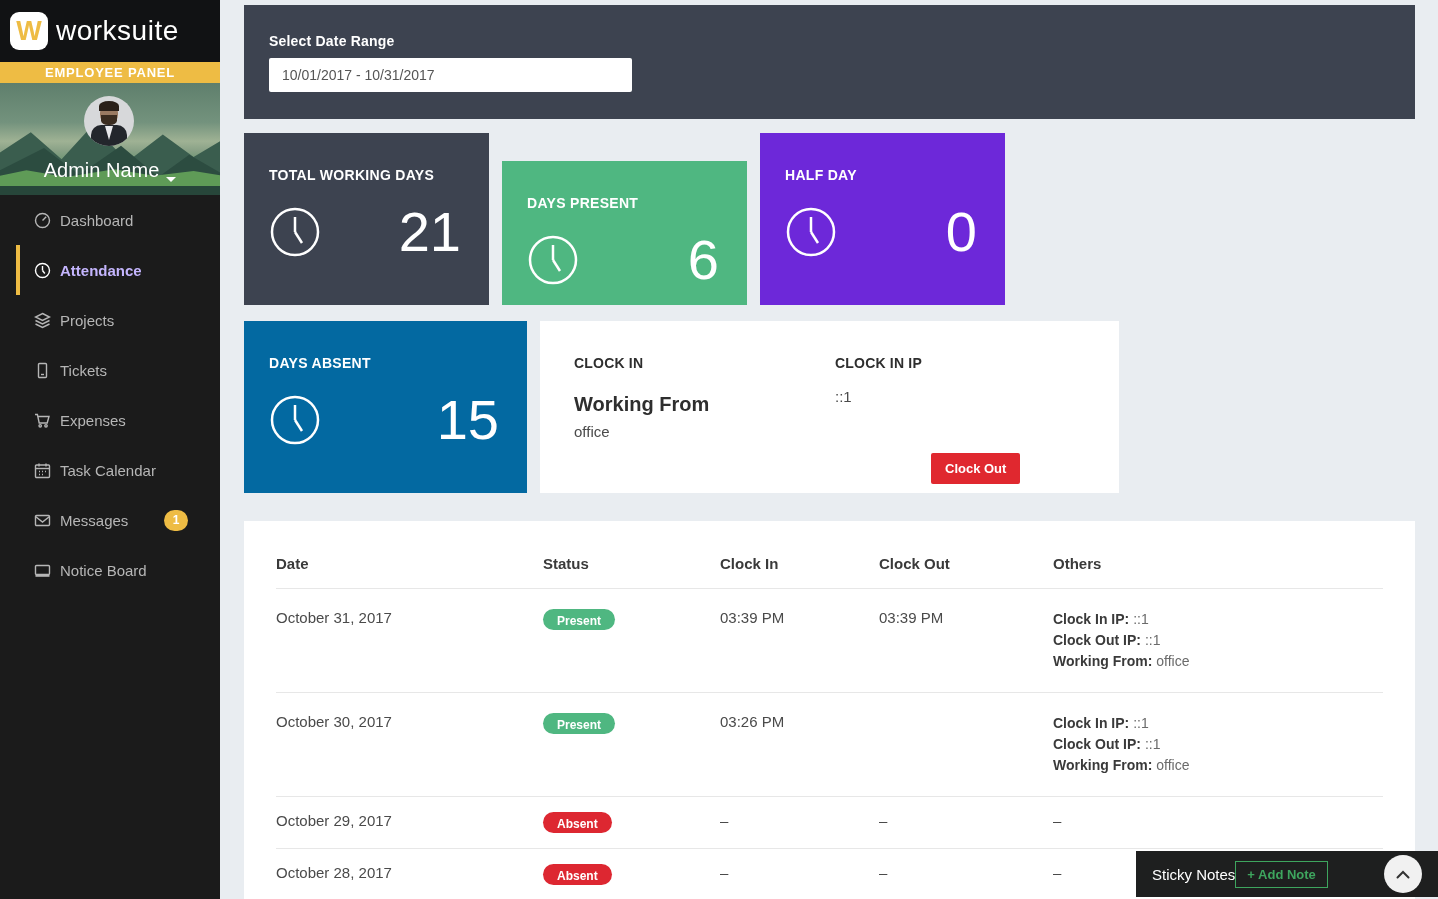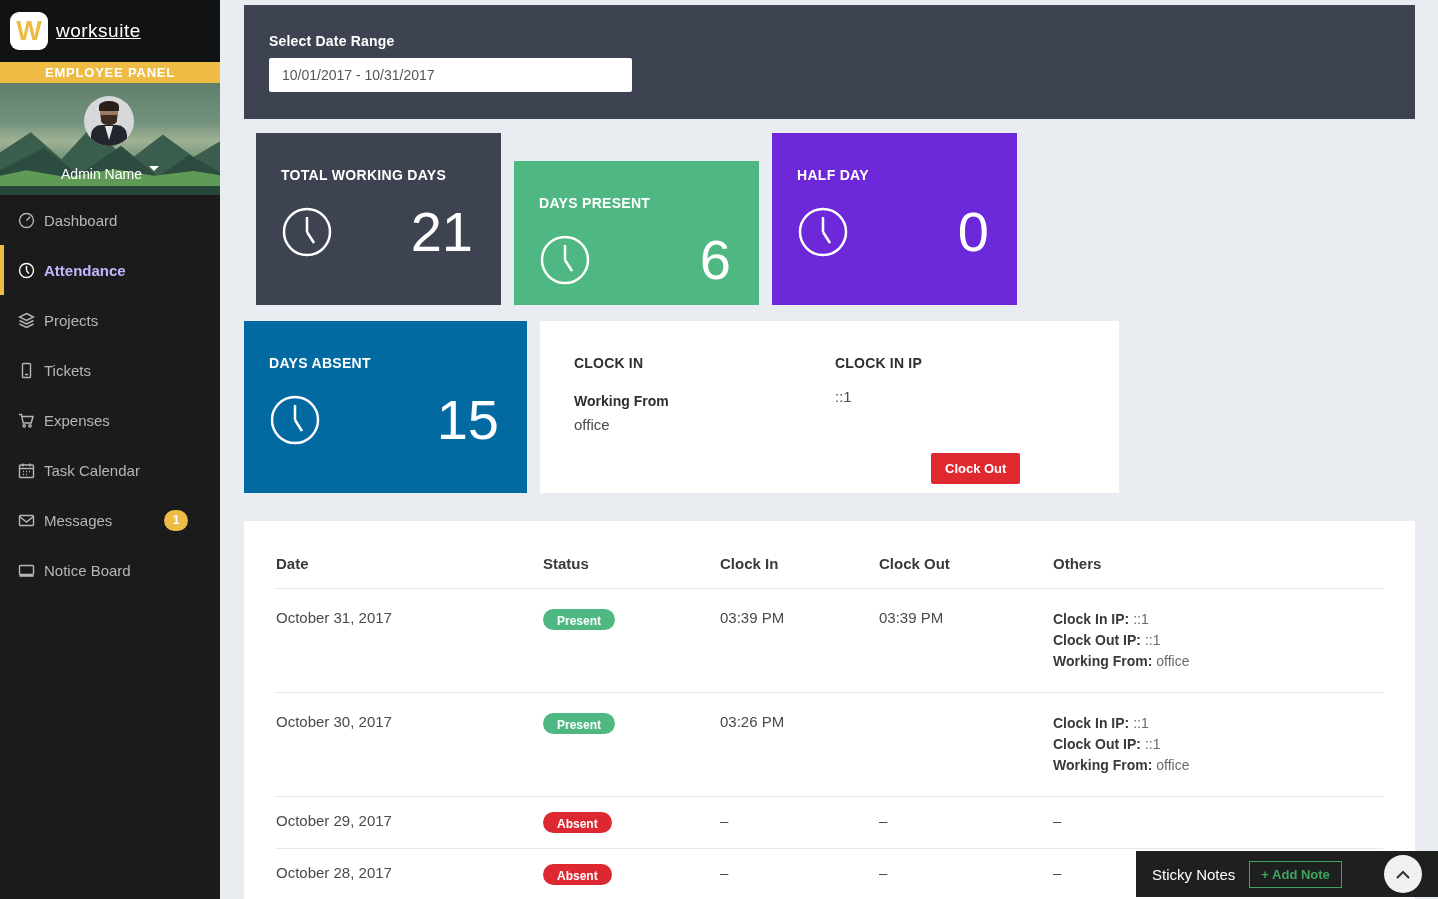--- a/index.html
+++ b/index.html
@@ -4,96 +4,96 @@
 <style>
   * { margin:0; padding:0; box-sizing:border-box; }
   html,body { width:1438px; height:899px; overflow:hidden; }
   body { font-family:"Liberation Sans", sans-serif; background:#e9edf1; position:relative; }
 
   
   .sidebar { position:absolute; left:0; top:0; width:220px; height:899px; background:#1b1b1b; z-index:5; }
   .logo-bar { height:62px; background:#111214; display:flex; align-items:center; padding-left:10px; gap:8px; }
   .logo-mark { width:38px; height:38px; background:#fff; border-radius:9px; display:flex; align-items:center; justify-content:center;
                color:#eebc44; font-size:27px; font-weight:bold; }
-  .logo-text { color:#fff; font-size:19px; letter-spacing:.5px;text-decoration:underline; }
+  .logo-text { color:#fff; font-size:28px; letter-spacing:.5px; }
   .panel-band { height:21px; background:#eebc44; color:#fff; font-size:13px; font-weight:bold; letter-spacing:.8px;
                 display:flex; align-items:center; justify-content:center; }
   .profile { position:relative; height:112px; overflow:hidden;
              background:linear-gradient(180deg,#5f7f6c 0%,#73927d 35%,#9fb294 52%,#8aa287 60%,#6c9472 70%); }
   .mtn-back { position:absolute; left:0; right:0; top:0; bottom:0; background:#3a5d4e;
               clip-path:polygon(0 100%,0 62%,14% 44%,28% 68%,42% 38%,58% 70%,74% 46%,88% 66%,100% 52%,100% 100%); }
   .mtn-front { position:absolute; left:0; right:0; top:0; bottom:0; background:#2c4c40;
                clip-path:polygon(0 100%,0 78%,20% 58%,36% 82%,55% 56%,72% 84%,86% 64%,100% 80%,100% 100%); }
   .grass { position:absolute; left:0; right:0; bottom:6px; height:22px; background:#5f9b57;
            clip-path:polygon(0 40%,12% 15%,30% 45%,52% 10%,70% 40%,88% 18%,100% 38%,100% 100%,0 100%); }
   .grass-dark { position:absolute; left:0; right:0; bottom:0; height:9px; background:#27463a; }
   .avatar { position:absolute; left:84px; top:13px; width:50px; height:50px; border-radius:50%; overflow:hidden; background:#d7d8da; }
   .avatar .head { position:absolute; left:16px; top:8px; width:18px; height:20px; border-radius:45%; background:#9a7a62; }
   .avatar .hair { position:absolute; left:15px; top:5px; width:20px; height:10px; border-radius:50% 50% 0 0; background:#2a2019; }
   .avatar .beard { position:absolute; left:17px; top:19px; width:16px; height:10px; border-radius:0 0 45% 45%; background:#3a2c20; }
   .avatar .body { position:absolute; left:7px; top:29px; width:36px; height:24px; border-radius:10px 10px 0 0; background:#23262c; }
   .avatar .shirt { position:absolute; left:21px; top:30px; width:8px; height:14px; background:#e9e9ec;
                    clip-path:polygon(0 0,100% 0,50% 100%); }
-  .profile-name { position:absolute; left:0; right:0; bottom:13px; display:flex; align-items:flex-start; justify-content:center;
-                  gap:7px; color:#fff; font-size:14px; cursor:pointer; z-index:3; }
+  .profile-name { position:absolute; left:0; right:0; bottom:13px; display:flex; align-items:flex-end; justify-content:center;
+                  gap:7px; color:#fff; font-size:20px; cursor:pointer; z-index:3; }
   .caret-down { width:0; height:0; border-left:5px solid transparent; border-right:5px solid transparent; border-top:5px solid #fff; }
 
-  .menu { padding-top:0; }
+  .menu { padding-top:0;margin-left:16px; }
   .menu-item { height:50px; display:flex; align-items:center; padding-left:18px; gap:9px; color:#b6b6b6; font-size:15px; cursor:pointer; }
   .menu-item svg { stroke:#b6b6b6; }
   .menu-item.active { color:#c4b5fd; font-weight:bold; border-left:4px solid #eebc44; padding-left:14px; }
   .menu-item.active svg { stroke:#fff; }
   .menu-badge { margin-left:auto; margin-right:32px; min-width:24px; height:21px; border-radius:11px; background:#eebc44;
                 color:#fff; font-size:12px; font-weight:bold; display:flex; align-items:center; justify-content:center; }
 
   
   .main { position:absolute; left:220px; top:0; width:1218px; height:899px; }
   .filter-panel { position:absolute; left:24px; top:5px; width:1171px; height:114px; background:#3d4350; padding:28px 25px; }
   .filter-label { color:#fff; font-size:14px; font-weight:bold; margin-bottom:9px; letter-spacing:.2px; }
   .date-input { width:363px; height:34px; border:none; border-radius:2px; background:#fff; color:#555; font-size:14px;
                 padding:0 13px; font-family:"Liberation Sans", sans-serif; outline:none; }
 
-  .stats-row1 { position:absolute; left:36px; top:133px; width:1019px; height:172px;
+  .stats-row1 { position:absolute; left:24px; top:133px; width:1019px; height:172px;
                 display:grid; grid-template-columns:repeat(4,1fr); gap:13px; }
   .stats-row2 { position:absolute; left:24px; top:321px; width:1171px; height:172px;
                 display:grid; grid-template-columns:repeat(4,1fr); gap:13px; }
   .stat-card { color:#fff; padding:34px 28px 0 25px; }
   .stat-card.c-dark { background:#3d4350; }
   .stat-card.c-green { background:#4fb781;margin-top:28px; }
   .stat-card.c-red { background:#e0282f; }
   .stat-card.c-yellow { background:#6d28d9; }
   .stat-card.c-blue { background:#0369a1; }
   .stat-label { font-size:14px; font-weight:bold; letter-spacing:.3px; }
   .stat-body { margin-top:21px; display:flex; align-items:center; justify-content:space-between; }
   .stat-value { font-size:56px; line-height:1; }
 
   .clock-card { grid-column:2 / span 2; background:#fff; position:relative; padding:34px 0 0 34px; color:#2e2e2e; }
   .cc-h { font-size:14px; font-weight:bold; letter-spacing:.2px; }
   .cc-v { font-size:15px; color:#4a4a4a; margin-top:17px; }
-  .cc-wf { font-size:14px; font-weight:bold; margin-top:22px; }
+  .cc-wf { font-size:20px; font-weight:bold; margin-top:22px; }
   .cc-wf-v { font-size:15px; color:#4a4a4a; margin-top:7px; }
   .cc-right { position:absolute; left:295px; top:34px; }
   .clock-out-btn { position:absolute; left:391px; top:132px; background:#e0282f; color:#fff; border:none; border-radius:2px;
                    font-size:13px; font-weight:bold; padding:8px 14px; cursor:pointer; font-family:"Liberation Sans", sans-serif; }
 
   
   .table-panel { position:absolute; left:24px; top:521px; width:1171px; height:620px; background:#fff; padding:34px 32px; }
   table { border-collapse:collapse; width:100%; table-layout:fixed; }
   th { text-align:left; font-size:15px; color:#3a3a3a; padding:0 0 16px 0; border-bottom:1px solid #e7e7e7; }
   td { vertical-align:top; padding:20px 0 20px 0; border-bottom:1px solid #e7e7e7; font-size:15px; color:#4a4a4a; }
   tr.slim td { padding:15px 0; }
   .badge { display:inline-block; border-radius:13px; padding:5px 14px 2px; color:#fff; font-size:12px; font-weight:bold; }
   .badge-present { background:#4fb781; }
   .badge-absent { background:#dd2731; }
   .others-line { font-size:14px; line-height:1.5; color:#6b6b6b; }
   .others-line b { color:#3a3a3a; margin-right:4px; }
 
   
   .sticky-bar { position:absolute; right:0; top:851px; width:302px; height:46px; background:#1e1f1f; z-index:9;
-                display:flex; align-items:center; padding:0 16px; gap:14px; }
+                display:flex; align-items:center; padding:0 16px; }
   .sticky-title { color:#fff; font-size:15px; }
   .add-note-btn { background:transparent; border:1px solid #3ea55e; color:#3ea55e; font-size:13px; font-weight:bold;
                   padding:5px 11px; cursor:pointer; font-family:"Liberation Sans", sans-serif; }
   .scroll-top-btn { margin-left:auto; width:38px; height:38px; border-radius:50%; background:#f1f1f1; border:none;
                     display:flex; align-items:center; justify-content:center; cursor:pointer; }
 </style>
 </head>
 <body>
 
 <aside class="sidebar">

